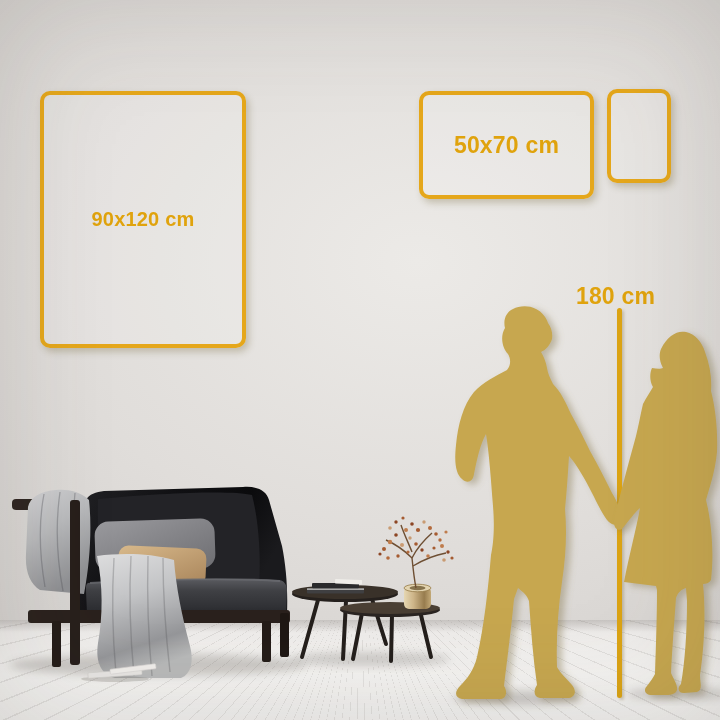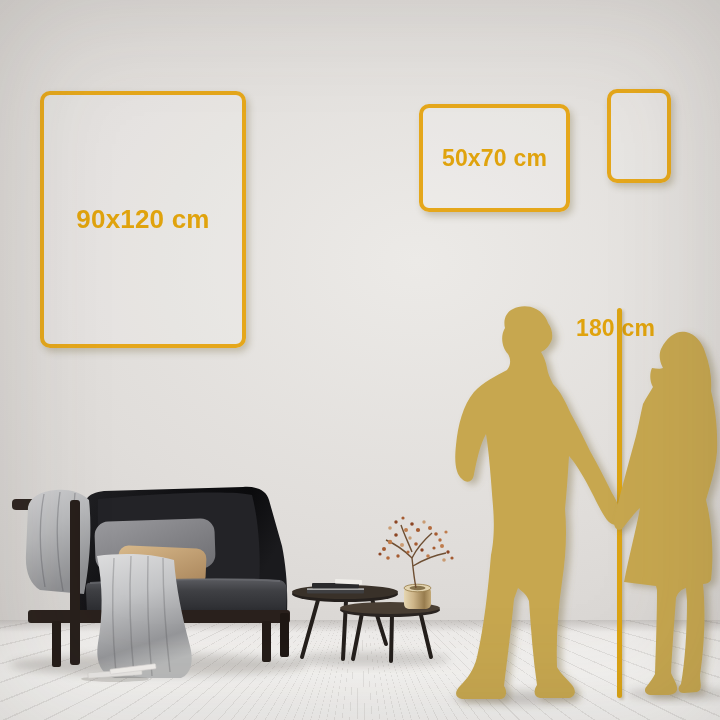--- a/index.html
+++ b/index.html
@@ -36,29 +36,29 @@
     display:flex;align-items:center;justify-content:center;
     z-index:2;
   }
   .size-label{
     color:var(--label-gold,#E0A30D);
     font-weight:800;letter-spacing:0.2px;white-space:nowrap;
   }
   #frame-90x120{left:40px;top:91px;width:206px;height:257px;}
   #frame-90x120 .size-label{font-size:26px;}
   #frame-60x80{left:257px;top:92px;width:138px;height:169px;}
-  #frame-50x70{left:419px;top:91px;width:151px;height:108px;margin-top:13px;}
+  #frame-50x70{left:419px;top:91px;width:175px;height:108px;}
   #frame-30x40{left:607px;top:89px;width:64px;height:94px;}
   .size-label{font-size:23px;}
-  #frame-90x120 .size-label{font-size:26px;}
+  #frame-90x120 .size-label{font-size:20px;}
   .floating-label{
     position:absolute;z-index:2;display:flex;align-items:center;justify-content:center;
   }
   #label-30x40{left:580px;top:191px;width:121px;height:26px;}
-  #label-180{left:563px;top:283px;width:105px;height:26px;margin-top:32px;}
+  #label-180{left:563px;top:283px;width:105px;height:26px;}
   .ruler-line{
     position:absolute;left:617px;top:308px;width:5px;height:390px;
     background:var(--ruler-gold,#DCA414);border-radius:3px;
     box-shadow:2px 2px 3px rgba(120,100,40,0.30);
     z-index:2;
   }
   #scene-art{position:absolute;left:0;top:0;z-index:3;pointer-events:none;}
   .sil{fill:var(--silhouette-gold,#C7A74F);}
   .vignette{
     position:absolute;inset:0;z-index:4;pointer-events:none;

